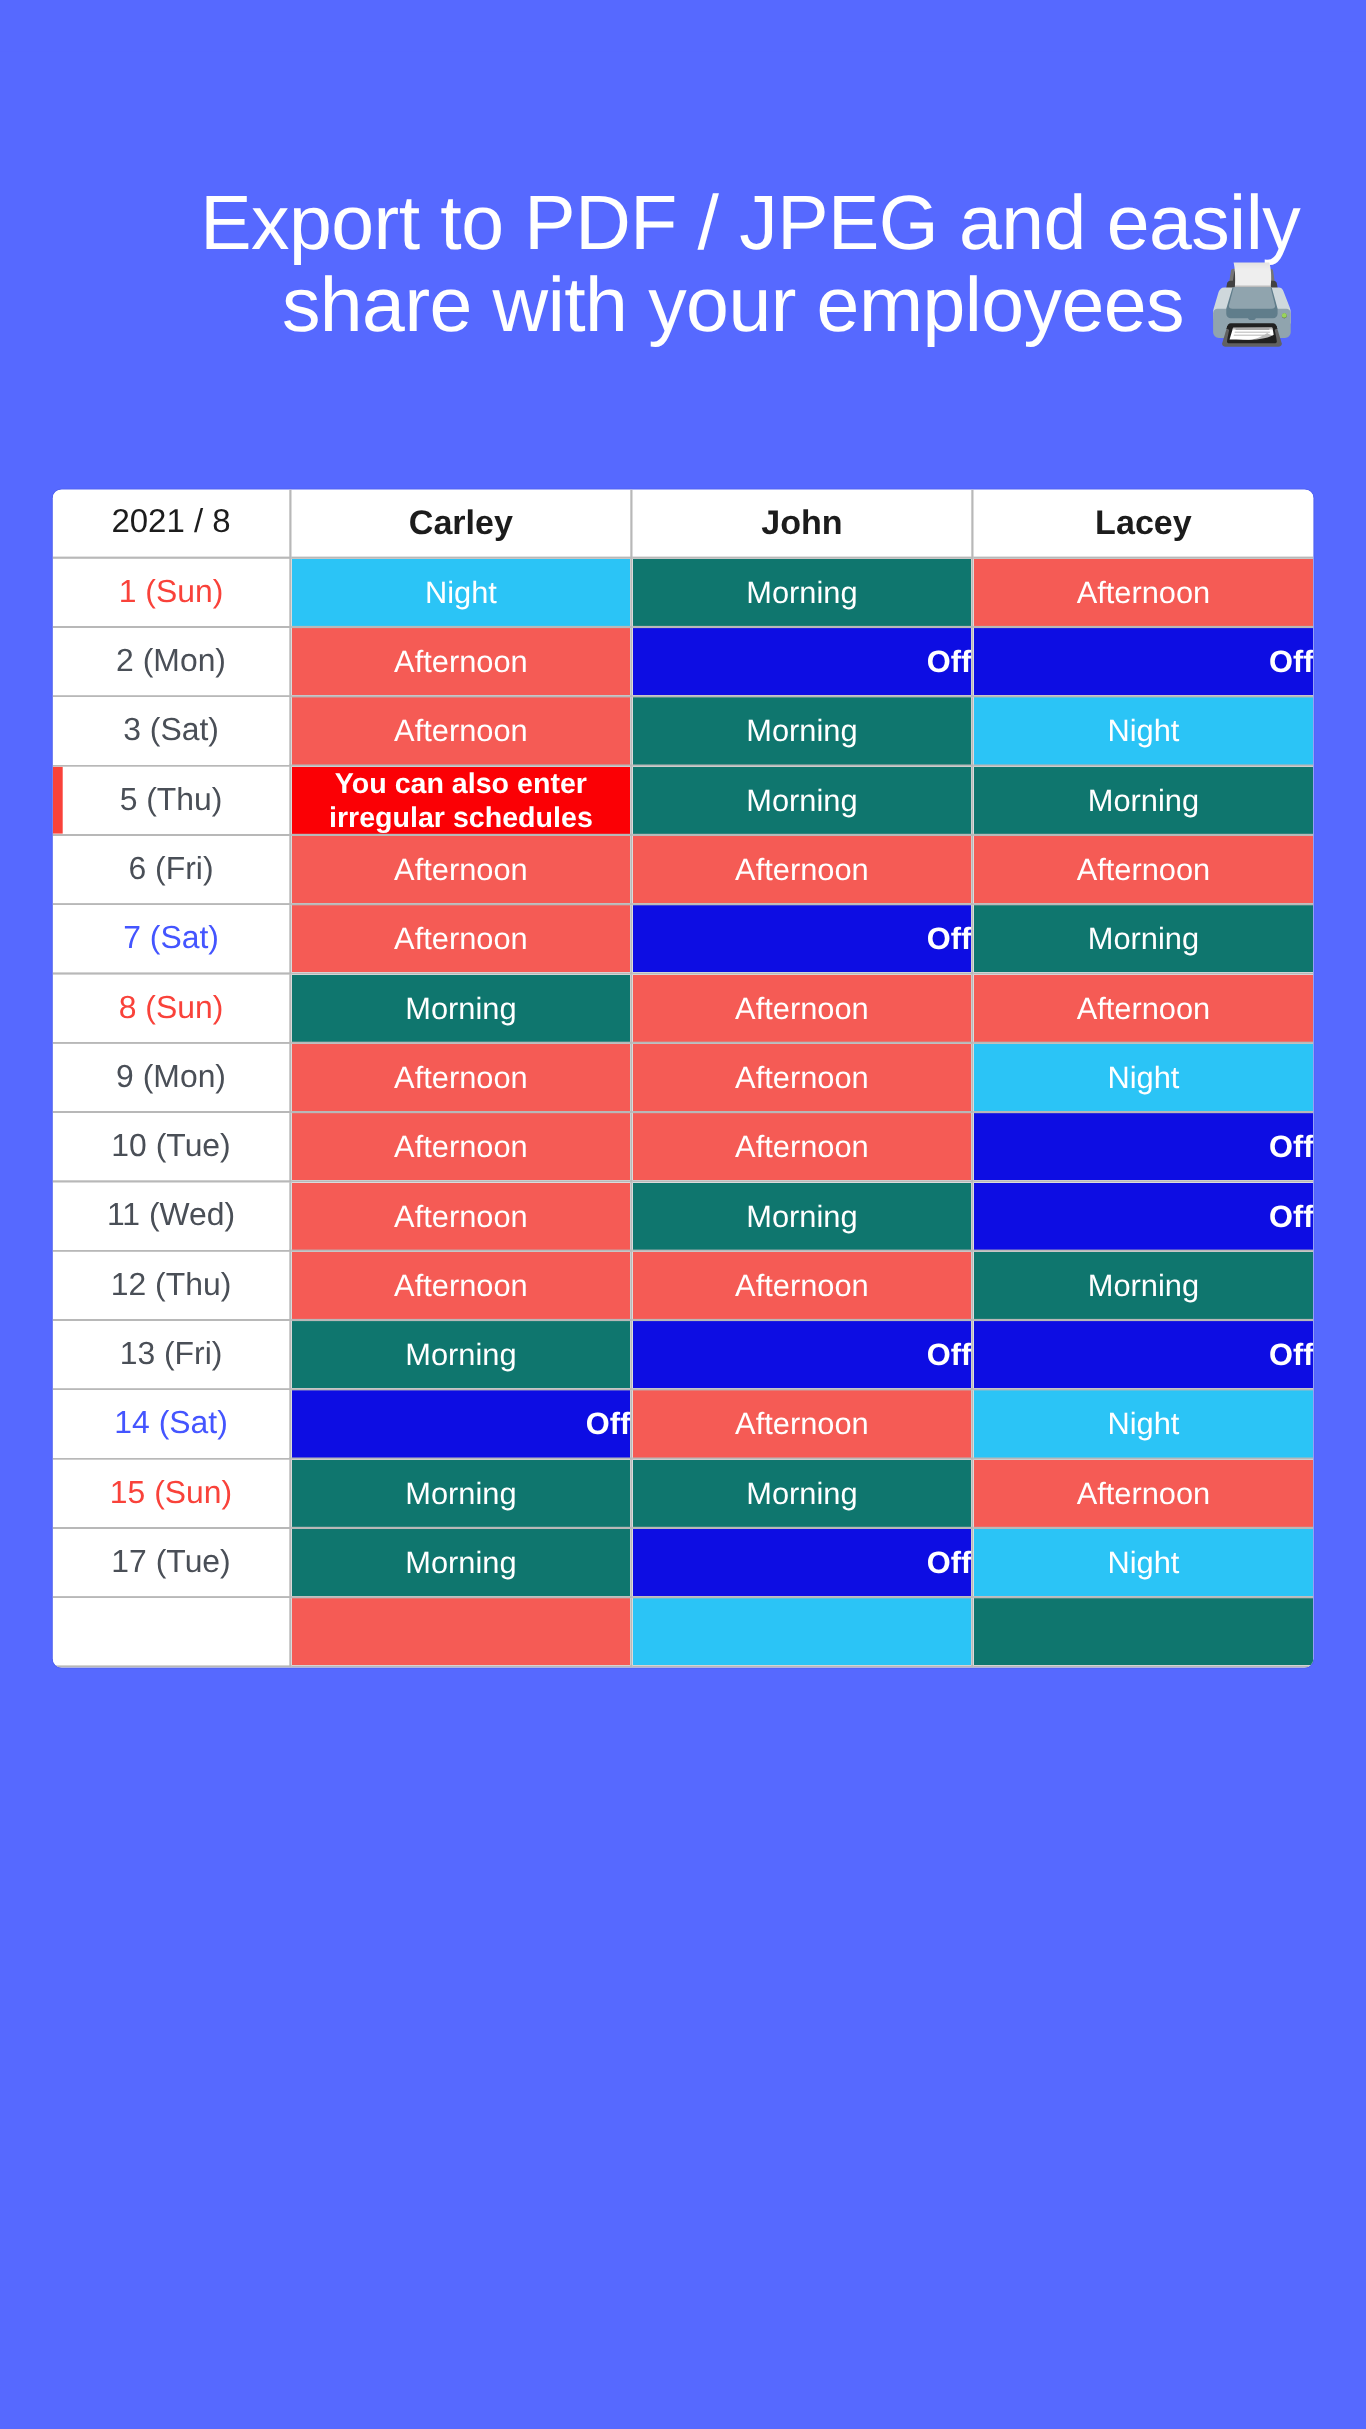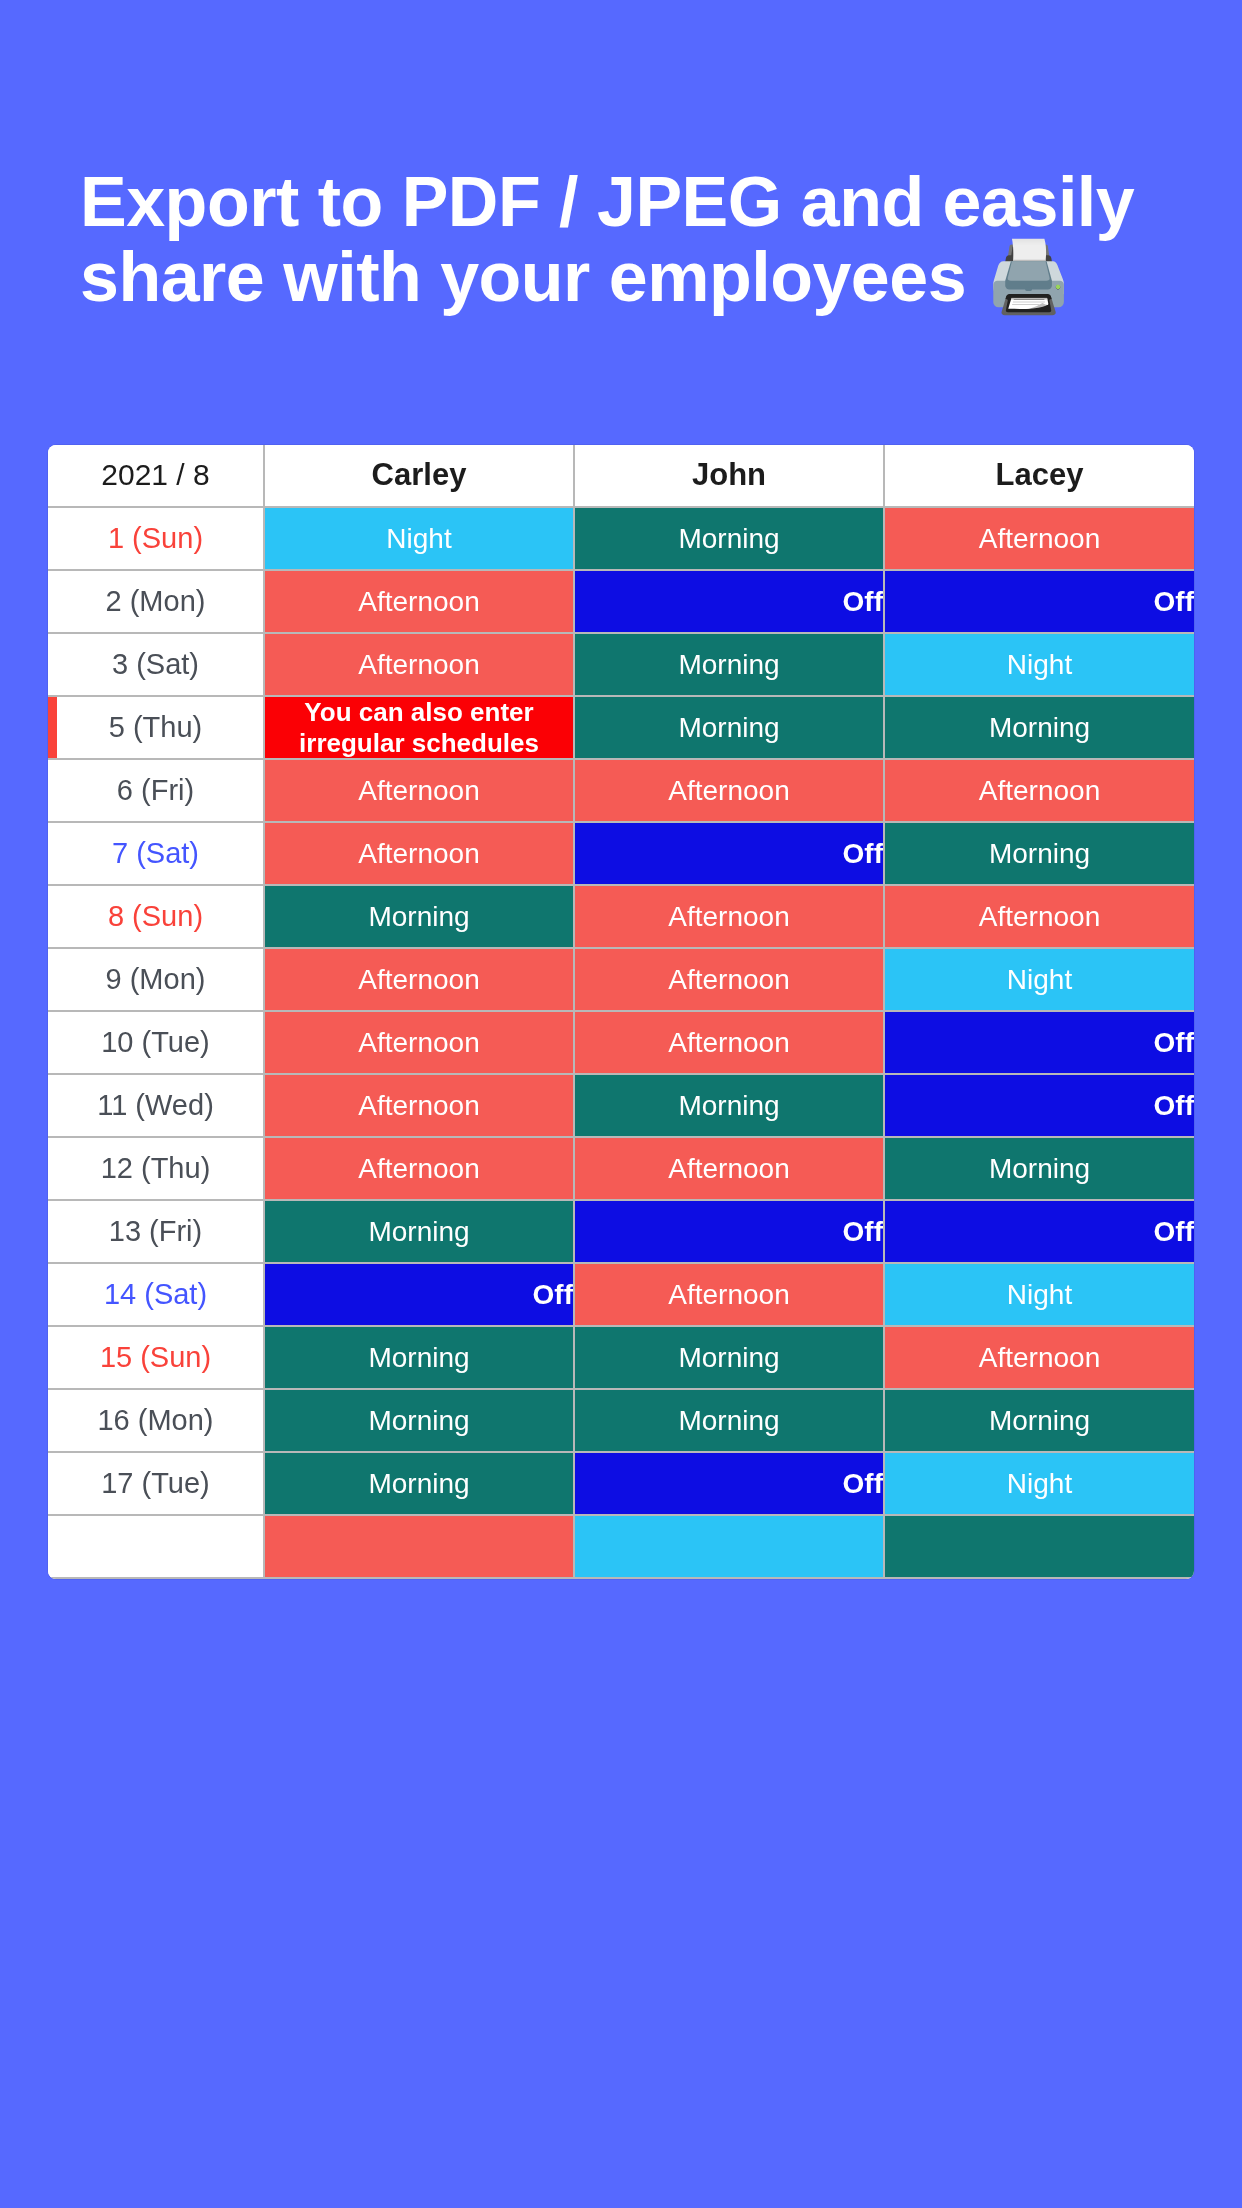--- a/index.html
+++ b/index.html
@@ -18,26 +18,26 @@
   .page {
     position: relative;
     width: 1242px;
     height: 2208px;
     background: #5669ff;
     box-sizing: border-box;
   }
 
   
   .headline {
-    padding: 0 80px;
+    padding: 0 60px;
     padding-top: 118px;
-    text-align: left;
+    text-align: right;
     color: #ffffff;
     font-size: 70px;
-    font-weight: bold;
+    font-weight: normal;
     line-height: 1.08;
     letter-spacing: -0.5px;
     white-space: pre-line;
   }
 
   
   .table-wrap {
     position: absolute;
     left: 48px;
     top: 398px;
@@ -301,32 +301,20 @@
               <span class="txt">Morning</span>
             </td>
             <td class="shift morning">
               <span class="txt">Morning</span>
             </td>
             <td class="shift afternoon">
               <span class="txt">Afternoon</span>
             </td>
           </tr>
           <tr>
-            <td class="date-cell ">16 (Mon)</td>
-            <td class="shift morning">
-              <span class="txt">Morning</span>
-            </td>
-            <td class="shift morning">
-              <span class="txt">Morning</span>
-            </td>
-            <td class="shift morning">
-              <span class="txt">Morning</span>
-            </td>
-          </tr>
-          <tr>
             <td class="date-cell ">17 (Tue)</td>
             <td class="shift morning">
               <span class="txt">Morning</span>
             </td>
             <td class="shift off">
               <span class="txt">Off</span>
             </td>
             <td class="shift night">
               <span class="txt">Night</span>
             </td>

